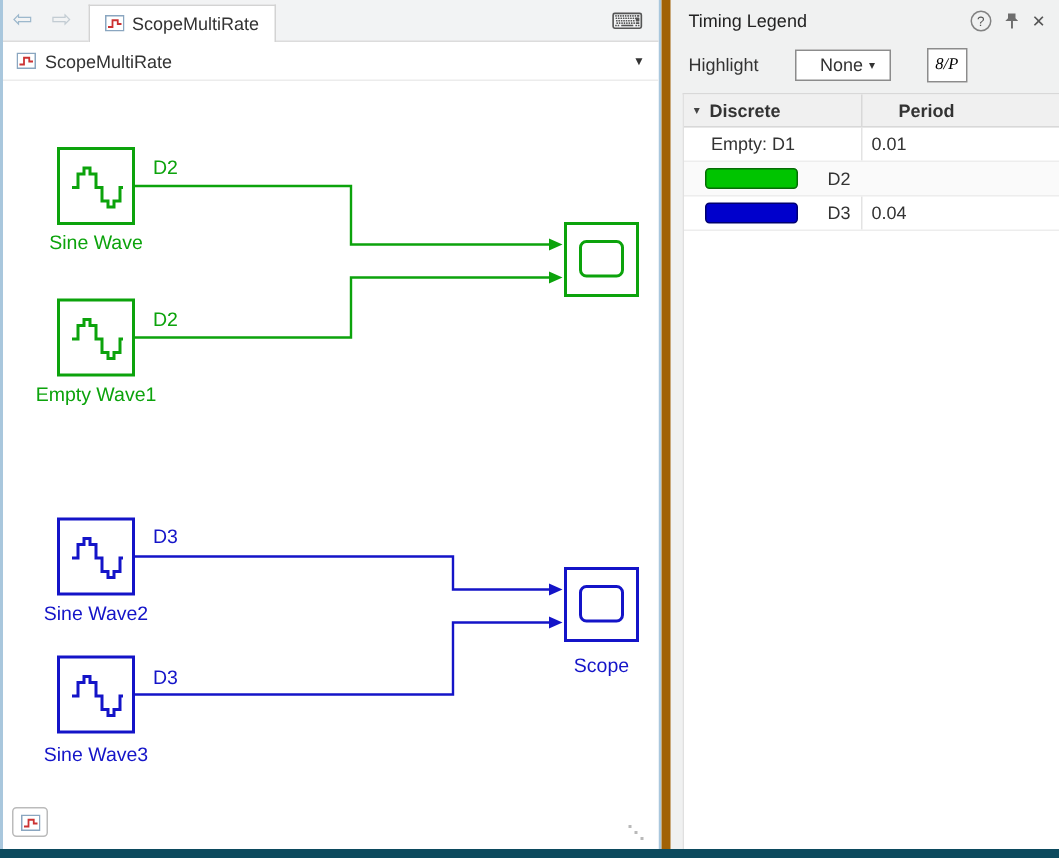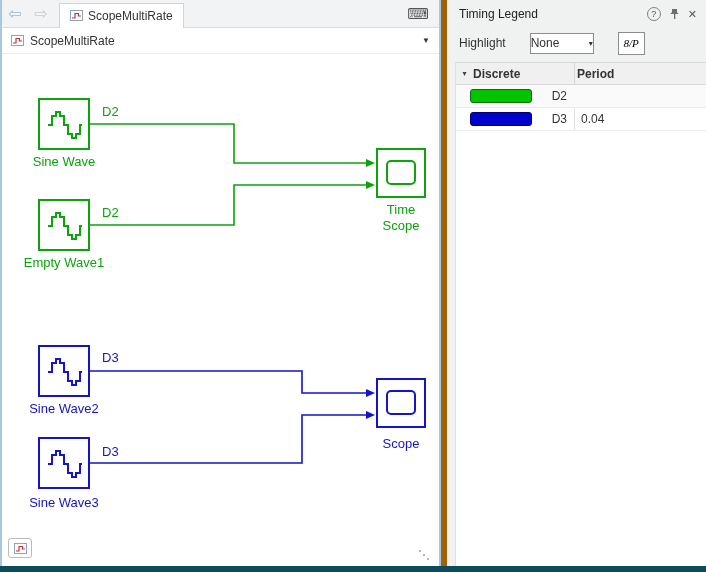--- a/index.html
+++ b/index.html
@@ -30,29 +30,29 @@
 .grip{position:absolute;right:18px;bottom:14px;width:2px;height:2px;background:#b9b9b9;box-shadow:4px 4px 0 #b9b9b9,8px 8px 0 #b9b9b9}
 
 
 .panel{flex:1;background:#f0f1f1;border-left:6px solid #a16207;position:relative}
 .panel-header{height:28px;display:flex;align-items:center;padding:0 9px 0 12px}
 .panel-title{color:#222}
 .ph-icons{margin-left:auto;display:flex;align-items:center;gap:8px}
 .help-icon{width:14px;height:14px;border:1px solid #828282;border-radius:50%;font-size:9px;line-height:12px;text-align:center;color:#555}
 .close-icon{color:#555;font-size:11px}
 .highlight-row{height:30px;display:flex;align-items:center;gap:24px;padding:0 12px}
-.dropdown{width:64px;height:21px;border:1px solid #8c8c8c;background:#fff;display:flex;align-items:center;padding:0 0;gap:4px}
+.dropdown{width:64px;height:21px;border:1px solid #8c8c8c;background:#fff;display:flex;align-items:center;padding:0 16px;gap:4px}
 .dropdown .val{flex:1}
 .dd-caret{font-size:8px;color:#333}
 .period-btn{width:27px;height:23px;border:1px solid #8c8c8c;background:#fff;font-size:11px;font-style:italic;font-family:"Liberation Serif",serif}
 .table-wrap{position:absolute;left:8px;right:0;top:62px;bottom:0;background:#fff;border-top:1px solid #d8d8d8;border-left:1px solid #e0e0e0}
 .thead{height:22px;background:#f0f0f0;border-bottom:1px solid #d8d8d8;display:flex;align-items:center;font-weight:bold;color:#333}
 .chev{width:17px;text-align:center;font-size:8px;color:#444;font-weight:normal}
 .th1{flex:0 0 101px}
-.th2{flex:1;border-left:1px solid #d8d8d8;align-self:stretch;display:flex;align-items:center;padding-left:2px}
+.th2{flex:1;border-left:1px solid #d8d8d8;align-self:stretch;display:flex;align-items:center;padding-left:24px}
 .trow{height:23px;display:flex;border-bottom:1px solid #ededed}
 .trow.alt{background:#fafafa}
 .c1{width:118px;position:relative;display:flex;align-items:center}
 .c1 .plain{padding-left:18px}
 .c1 .rightlbl{margin-left:auto;padding-right:7px}
 .swatch{position:absolute;left:14px;top:4px;width:62px;height:14px;border-radius:3px}
 .swatch.g{background:#00c400;border:1px solid #056d05}
 .swatch.b{background:#0000cc;border:1px solid #000070}
 .c2{flex:1;border-left:1px solid #e3e3e3;display:flex;align-items:center;padding-left:6px}
 
@@ -123,21 +123,20 @@
           </svg>
       </div>
       <div class="blabel green" style="left:17px;top:201px;width:90px">Empty Wave1</div>
       <div class="rlabel green" style="left:100px;top:151px">D2</div>
 
       <div class="block scopeblk green" style="left:374px;top:94px">
         <svg width="46" height="46" viewBox="0 0 46 46">
             <rect x="9" y="11" width="28" height="23" rx="4" fill="none" stroke="currentColor" stroke-width="2"></rect>
           </svg>
       </div>
-      <div class="blabel green" style="left:369px;top:148px;width:60px">Time Scope</div>
 
       <div class="block blue" style="left:36px;top:291px">
         <svg width="40" height="40" viewBox="0 0 40 40">
             <path d="M4 21 H8 V12 H12 V8 H16 V12 H20 V21 H24 V30 H28 V34 H32 V30 H36 V21 H38" fill="none" stroke="currentColor" stroke-width="2"></path>
           </svg>
       </div>
       <div class="blabel blue" style="left:17px;top:347px;width:90px">Sine Wave2</div>
       <div class="rlabel blue" style="left:100px;top:296px">D3</div>
 
       <div class="block blue" style="left:36px;top:383px">
@@ -188,20 +187,26 @@
       <button class="period-btn">8/P</button>
     </div>
 
     <div class="table-wrap">
       <div class="thead">
         <span class="chev">▾</span>
         <span class="th1">Discrete</span>
         <span class="th2">Period</span>
       </div>
 
+      <div class="trow">
+        <div class="c1">
+          <span class="plain">Empty: D1</span>
+        </div>
+        <div class="c2">0.01</div>
+      </div>
 
       <div class="trow alt">
         <div class="c1">
           <span class="swatch g"></span>
           <span class="rightlbl">D2</span>
         </div>
       </div>
 
       <div class="trow">
         <div class="c1">

